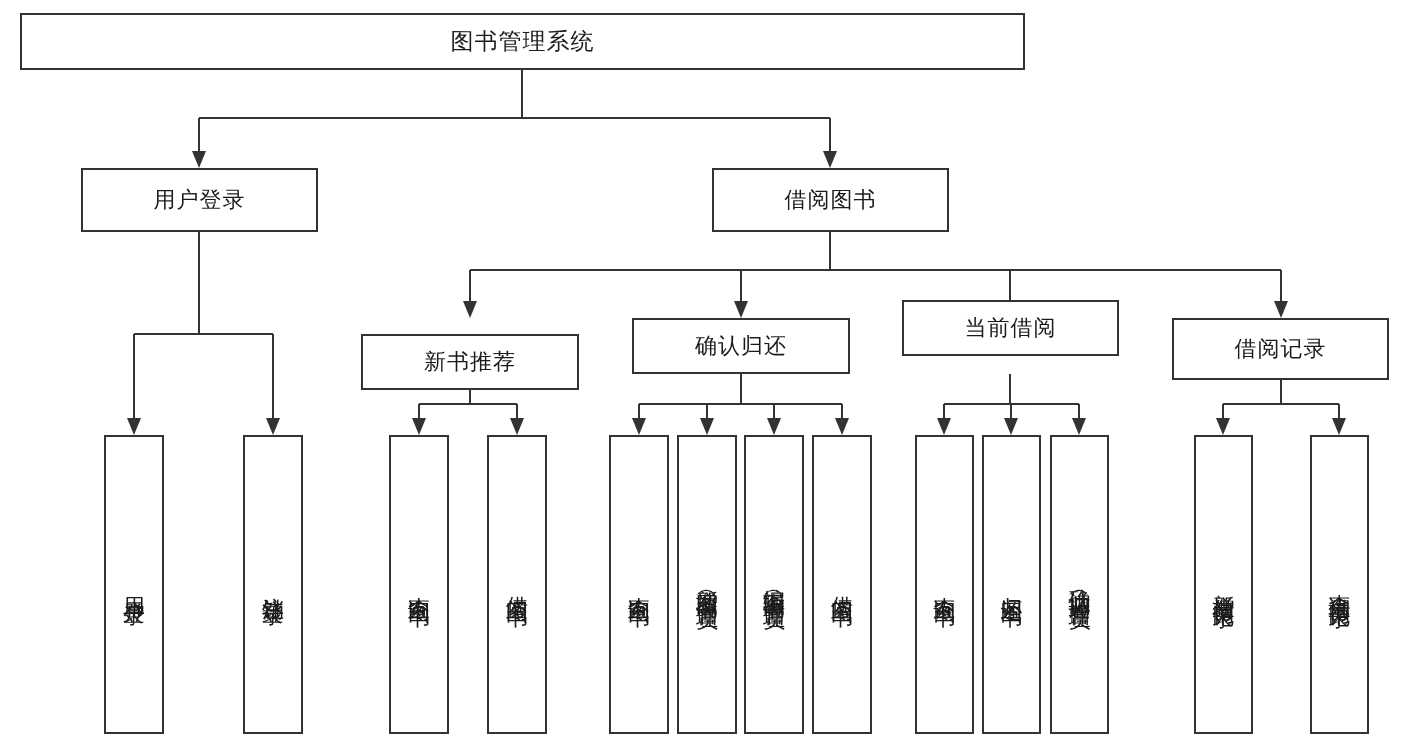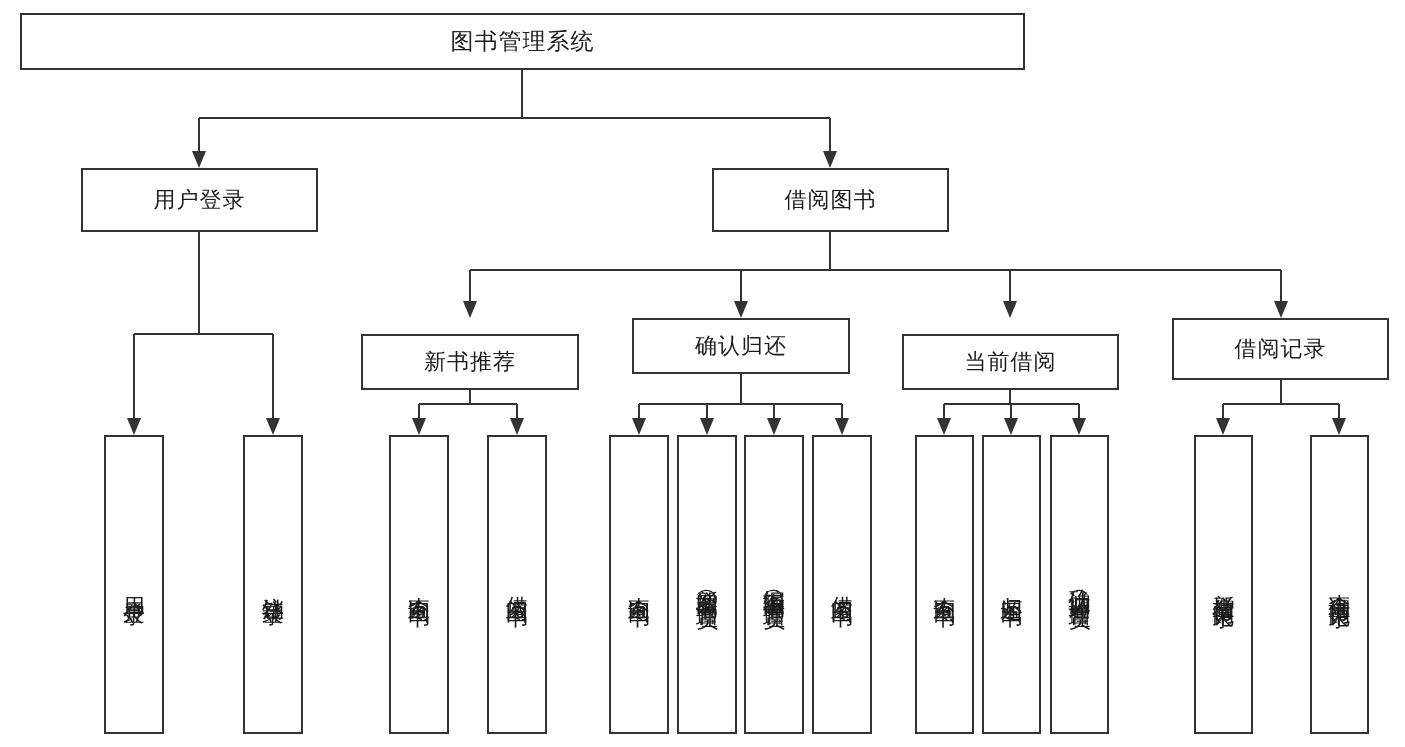--- a/index.html
+++ b/index.html
@@ -136,21 +136,21 @@
       </div>
       <div class="node h" style="left: 712px; top: 168px; width: 237px; height: 64px;">
         <span class="htext">借阅图书</span>
       </div>
       <div class="node h" style="left: 361px; top: 318px; width: 218px; height: 56px; margin-top: 16px;">
         <span class="htext">新书推荐</span>
       </div>
       <div class="node h" style="left: 632px; top: 318px; width: 218px; height: 56px;">
         <span class="htext">确认归还</span>
       </div>
-      <div class="node h" style="left: 902px; top: 334px; width: 217px; height: 56px;">
+      <div class="node h" style="left: 902px; top: 300px; width: 217px; height: 56px;">
         <span class="htext">当前借阅</span>
       </div>
       <div class="node h" style="left: 1172px; top: 318px; width: 217px; height: 62px;">
         <span class="htext">借阅记录</span>
       </div>
       <div class="node v" style="left: 104px; top: 435px; width: 60px; height: 299px;">
         <span class="vtext">用户登录</span>
       </div>
       <div class="node v" style="left: 243px; top: 435px; width: 60px; height: 299px;">
         <span class="vtext">注销登录</span>

